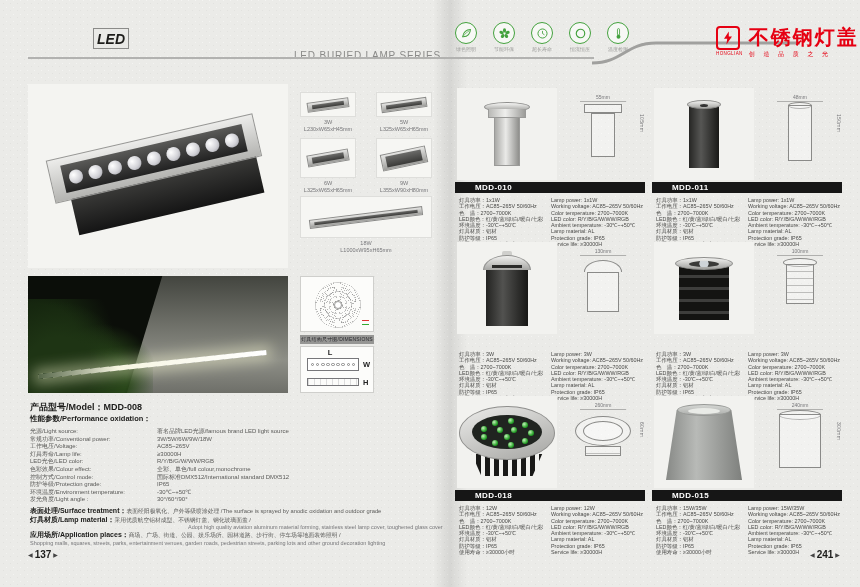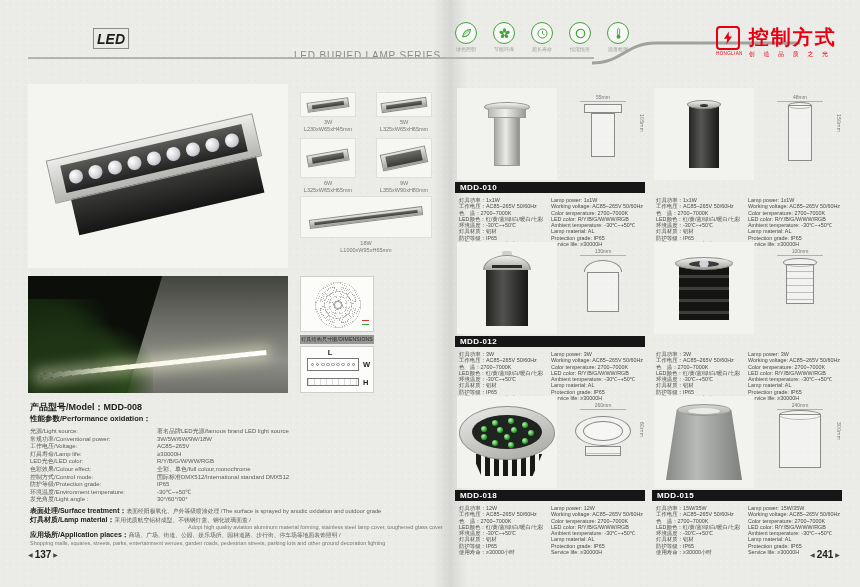--- a/index.html
+++ b/index.html
@@ -101,21 +101,21 @@
   .pageno .tri{font-size:6px;color:#444;font-weight:normal}
 
   
   .card{position:absolute;width:193px;height:152px}
   .photo{position:absolute;left:2px;top:2px;width:100px;height:92px;
     background-color:#f2f2ef;
     background-image:radial-gradient(#eaeae7 10%,transparent 11%);background-size:6px 6px;
     display:flex;align-items:center;justify-content:center;overflow:hidden}
   .dwg{position:absolute;left:106px;top:4px;width:84px;height:88px}
   .titlebar{position:absolute;left:0;top:96px;width:190px;height:11px;background:#161616;color:#fff;
-    font-size:8px;font-weight:bold;line-height:11px;padding-left:5px;letter-spacing:.4px;box-sizing:border-box}
+    font-size:8px;font-weight:bold;line-height:11px;padding-left:20px;letter-spacing:.4px;box-sizing:border-box}
   .specs-cn{position:absolute;left:4px;top:111px;width:90px}
   .specs-en{position:absolute;left:96px;top:111px;width:97px}
   .spec-line{font-size:5.4px;line-height:6.3px;color:#4a4a48;white-space:nowrap}
 
   .ph-col{display:flex;flex-direction:column;align-items:center}
   .p10-cap{width:46px;height:10px;border-radius:50%;background:linear-gradient(180deg,#f6f6f4,#9f9f9c);border:1px solid #8f8f8d;box-sizing:border-box}
   .p10-neck{width:38px;height:9px;background:linear-gradient(90deg,#b9b9b6,#efefed 45%,#9c9c99);border:1px solid #9a9a98;border-top:none;margin-top:-3px;box-sizing:border-box}
   .p10-body{width:26px;height:48px;background:linear-gradient(90deg,#a9a9a6,#eaeae8 45%,#8f8f8c);border:1px solid #9a9a98;border-top:none;box-sizing:border-box}
   .p11-cap{width:34px;height:9px;border-radius:50%;background:linear-gradient(180deg,#f0f0ee,#a8a8a5);border:1px solid #8f8f8d;position:relative;box-sizing:border-box}
   .p11-cap::after{content:"";position:absolute;left:12px;top:2.5px;width:8px;height:3px;border-radius:50%;background:#333}
@@ -219,21 +219,21 @@
   <div class="logo">
     <div>
       <div class="bolt-box">
         <svg width="16" height="16" viewBox="0 0 20 20">
             <path d="M11 2 L5 11 h4 L8 18 L15 8 h-4 Z" fill="#e60012"></path>
           </svg>
       </div>
       <div class="bolt-sub">HONGLIAN</div>
     </div>
     <div>
-      <div class="brand-cn">控制方式</div>
+      <div class="brand-cn">不锈钢灯盖</div>
       <div class="slogan">创 造 品 质 之 光</div>
     </div>
   </div>
 
   <div class="main-photo">
     <div class="lamp3d">
       <div class="lamp-frame">
         <div class="lamp-window" id="lamp-window">
             <div class="lens"></div>
             <div class="lens"></div>
@@ -399,20 +399,21 @@
             <div class="p11-cap"></div>
             <div class="p11-body"></div>
           </div>
         </div>
         <div class="dwg">
           <div class="oshape oell" style="left:30px;top:12px;width:24px;height:7px"></div>
           <div class="oshape" style="left:30px;top:15px;width:24px;height:56px"></div>
           <div class="dimw" style="top: 4px;">48mm</div>
           <div class="dimh">150mm</div>
         </div>
+        <div class="titlebar">MDD-011</div>
         <div class="specs-cn">
           <div class="spec-line">灯具功率：1x1W</div>
           <div class="spec-line">工作电压：AC85~265V 50/60Hz</div>
           <div class="spec-line">色　温：2700~7000K</div>
           <div class="spec-line">LED颜色：红/黄/蓝/绿/白/暖白/七彩</div>
           <div class="spec-line">环境温度：-30℃~+50℃</div>
           <div class="spec-line">灯具材质：铝材</div>
           <div class="spec-line">防护等级：IP65</div>
           <div class="spec-line">使用寿命：≥30000小时</div>
         </div>
@@ -433,21 +434,20 @@
             <div class="p12-fin"></div>
             <div class="p12-dome"></div>
             <div class="p12-body"></div>
           </div>
         </div>
         <div class="dwg">
           <div class="oshape odome" style="left:23px;top:16px;width:38px;height:12px"></div>
           <div class="oshape" style="left:26px;top:28px;width:32px;height:40px"></div>
           <div class="dimw" style="top: 4px;">130mm</div>
         </div>
-        <div class="titlebar">MDD-012</div>
         <div class="specs-cn">
           <div class="spec-line">灯具功率：3W</div>
           <div class="spec-line">工作电压：AC85~265V 50/60Hz</div>
           <div class="spec-line">色　温：2700~7000K</div>
           <div class="spec-line">LED颜色：红/黄/蓝/绿/白/暖白/七彩</div>
           <div class="spec-line">环境温度：-30℃~+50℃</div>
           <div class="spec-line">灯具材质：铝材</div>
           <div class="spec-line">防护等级：IP65</div>
           <div class="spec-line">使用寿命：≥30000小时</div>
         </div>

